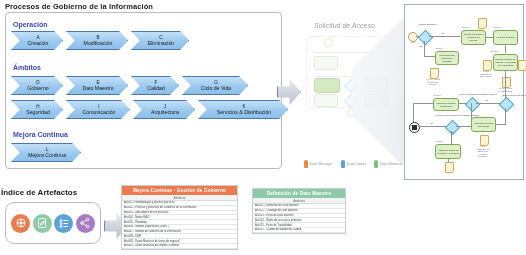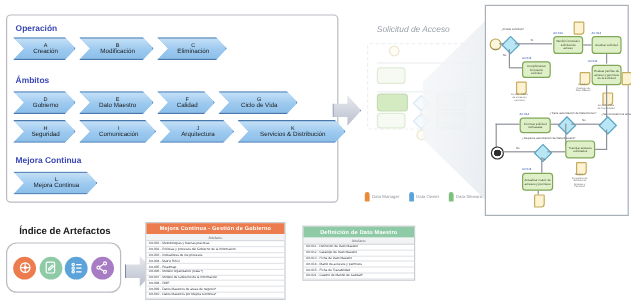--- a/index.html
+++ b/index.html
@@ -73,21 +73,21 @@
   .bp-end{position:absolute;width:9px;height:9px;border:1.6px solid #2f2f2f;border-radius:50%;
           background:radial-gradient(circle,#2f2f2f 0 45%, #ffffff 46% 100%);}
   .bp-doc{position:absolute;width:7px;height:9px;background:#fdf3d2;border:1px solid #c6ac5c;
           border-radius:1px 1px 3px 1px;}
   .bp-ln{position:absolute;background:#8d9299;}
   .bp-lbl{position:absolute;font-size:2.4px;color:#2b4fa8;white-space:nowrap;}
   .bp-cond{position:absolute;font-size:2.4px;color:#4a4a4a;white-space:nowrap;}
   .bp-note{position:absolute;font-size:2.1px;color:#6b6b6b;text-align:center;line-height:2.6px;width:16px;}
 
   
-  #idx-title{left:16px;top:188px;font-size:8px;font-weight:bold;color:#1a1a1a;white-space:nowrap;}
+  #idx-title{left:1px;top:188px;font-size:8px;font-weight:bold;color:#1a1a1a;white-space:nowrap;}
   #idx-box{left:5px;top:202px;width:96px;height:42px;border:1.4px solid #b9bdc3;border-radius:9px;
            background:#fff;box-sizing:border-box;display:flex;align-items:center;
            justify-content:space-around;padding:0 4px;}
   .ico{width:19px;height:19px;border-radius:50%;display:flex;align-items:center;justify-content:center;}
   .ico svg{width:12px;height:12px;}
 
   
   .tbl{position:absolute;background:#fff;border:1px solid #c9ccd1;box-sizing:border-box;}
   .tbl .thead{text-align:center;font-size:4.6px;font-weight:bold;color:#fff;
               padding:2px 0 2px;letter-spacing:.2px;}
@@ -97,20 +97,21 @@
              white-space:nowrap;overflow:hidden;}
   #tbl-mc{left:121px;top:185px;width:117px;}
   #tbl-mc .thead{background:#ec7b4e;}
   #tbl-dm{left:252px;top:188px;width:94px;}
   #tbl-dm .thead{background:#8fcaa7;}
 </style>
 </head>
 <body>
 
 <div class="abs" id="proc-panel">
+  <div class="abs" id="proc-title">Procesos de Gobierno de la Información</div>
   <div class="abs" id="proc-box"></div>
 
   <div class="abs group-label" style="left:13px;top:21px;">Operación</div>
   <div class="abs chev-row" style="left:11px;top:31px;">
     <div class="chev" style="width:52px;">
       <span class="ltr">A</span>
       <span class="nm">Creación</span>
     </div>
     <div class="chev" style="width:62px;">
       <span class="ltr">B</span>

